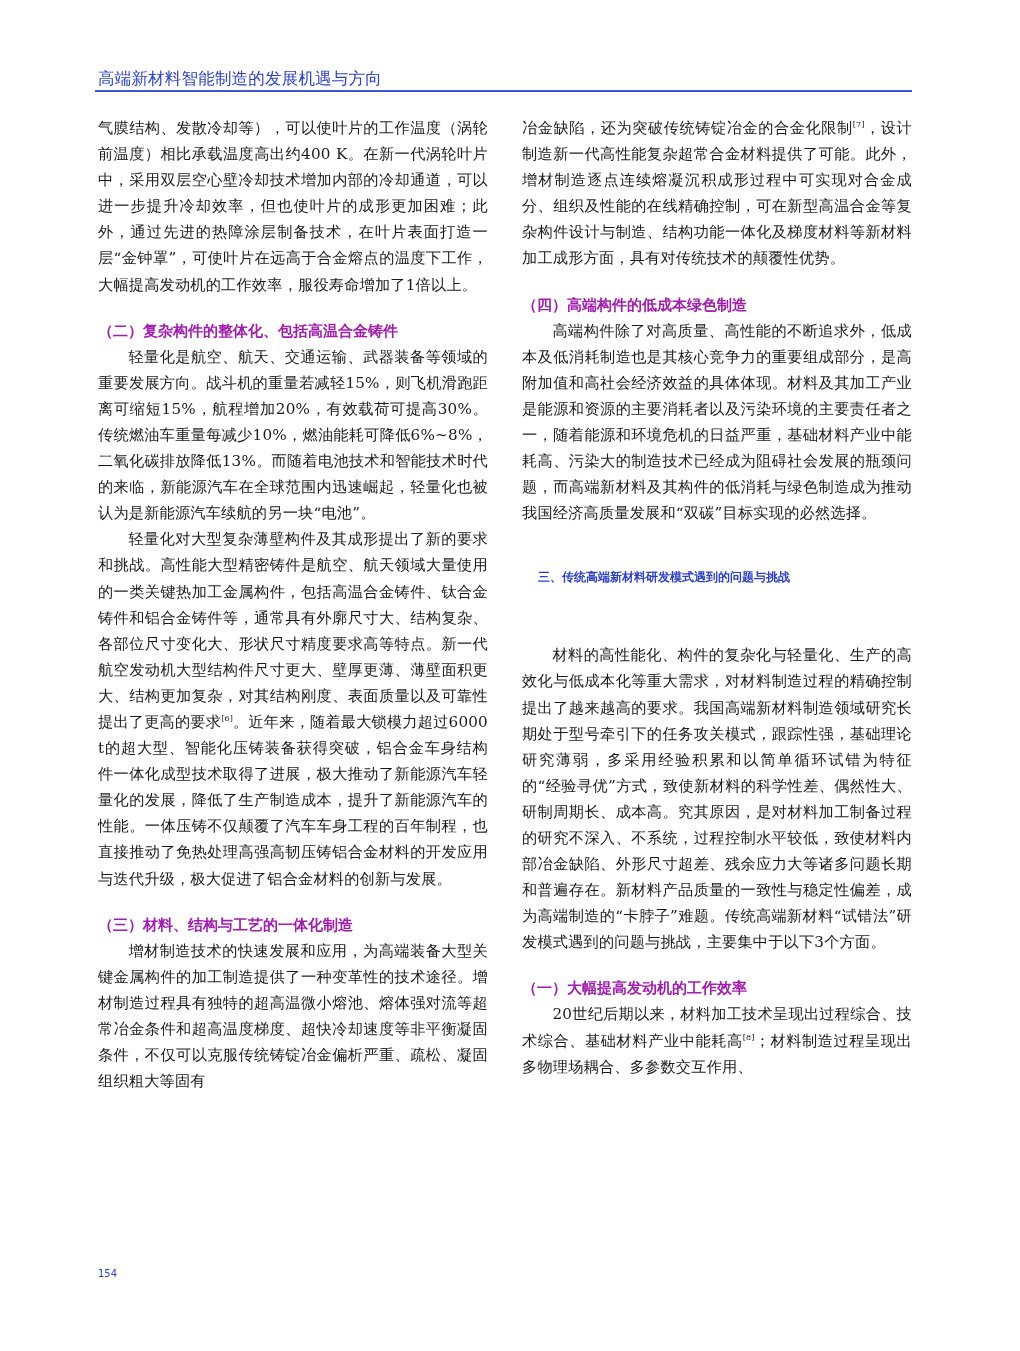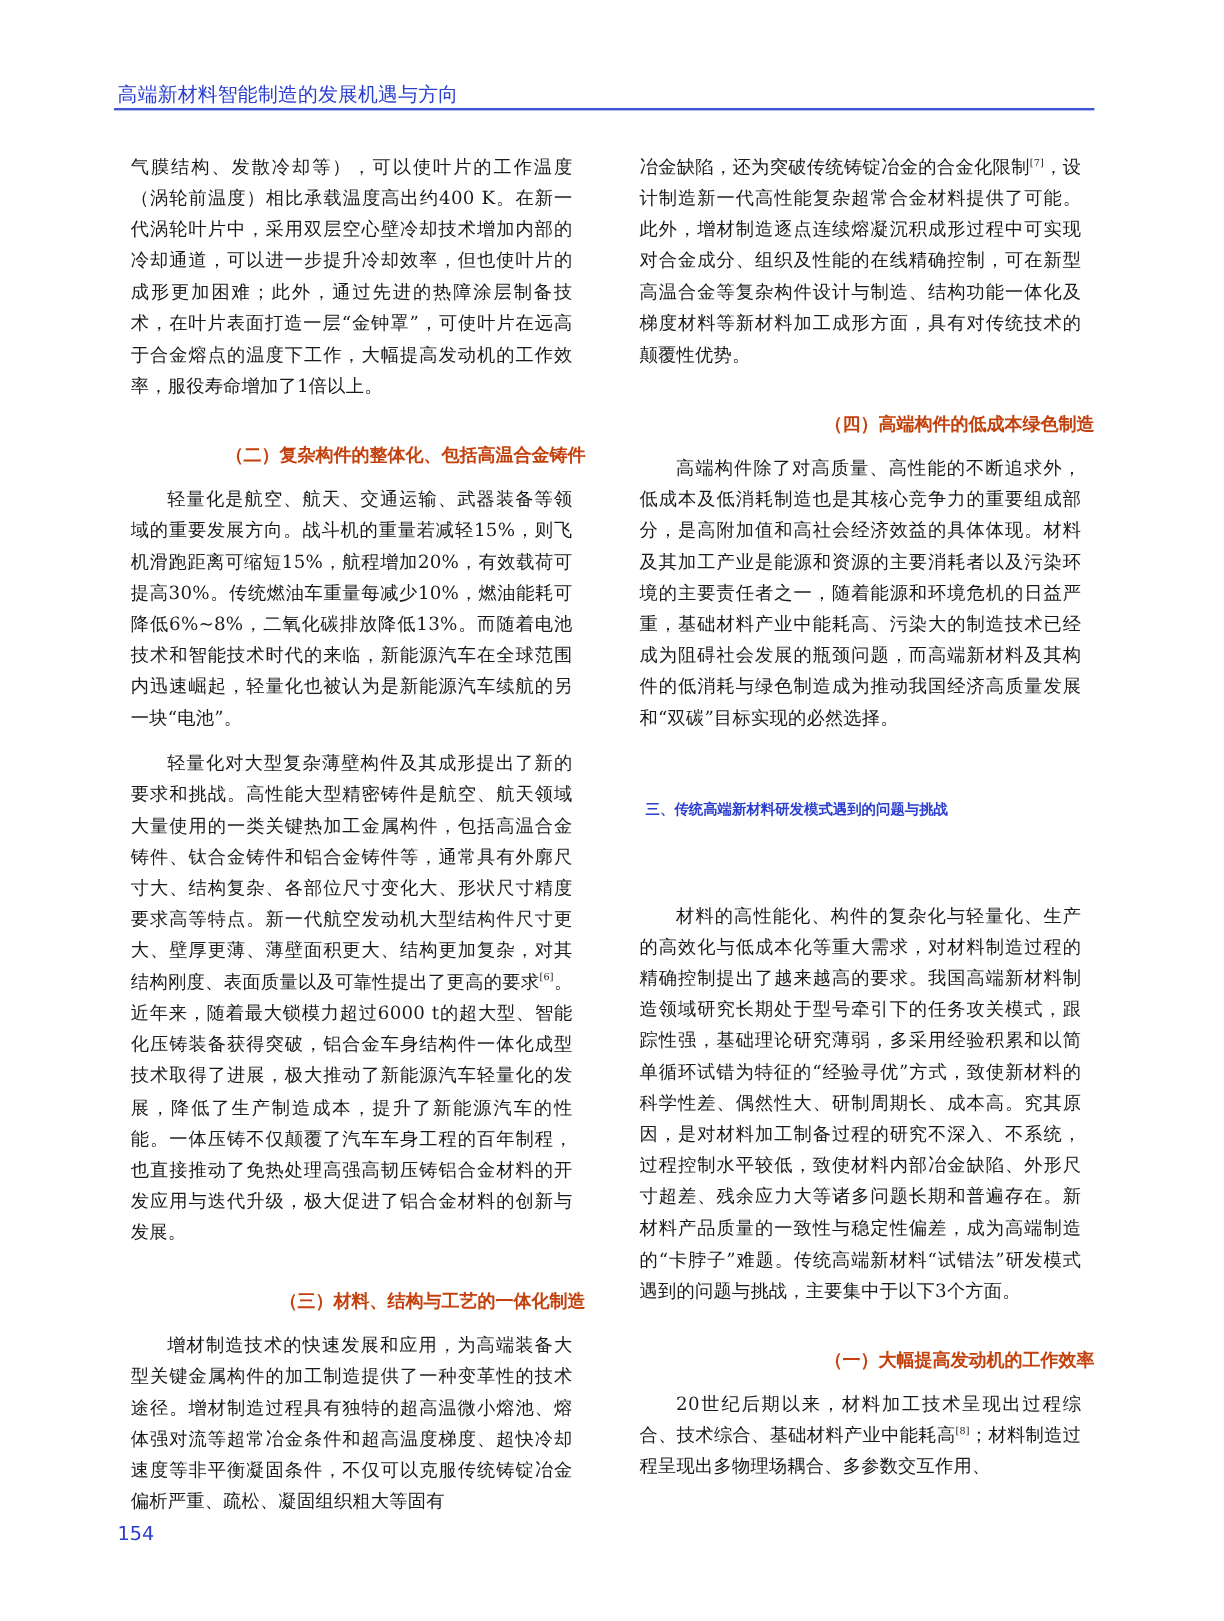--- a/index.html
+++ b/index.html
@@ -4,26 +4,26 @@
 <style>
   html, body { margin: 0; padding: 0; background: #ffffff; }
   body { width: 1020px; height: 1351px; position: relative; overflow: hidden;
          font-family: "DejaVu Serif", "Liberation Serif", serif; color: #1a1a1a; }
   .running-header { position: absolute; left: 98px; top: 68px; font-family: Liberation Mono, monospace;
          font-size: 16.5px; color: #2b3fcf; letter-spacing: 0.2px; white-space: nowrap; }
   .rule { position: absolute; left: 95px; top: 90px; width: 817px; height: 1.5px; background: #3f55d6; }
   .col { position: absolute; top: 115px; width: 390px; }
   .col-left { left: 98px; }
   .col-right { left: 522px; }
-  p.para { margin: 11px; font-size: 15.2px; line-height: 26.1px; text-align: justify; text-align-last: left; letter-spacing: 0.2px; }
+  p.para { margin: 0; font-size: 15.2px; line-height: 26.1px; text-align: justify; text-align-last: left; letter-spacing: 0.2px; }
   p.para.indent { text-indent: 2em; }
-  .sub-h { font-family: "DejaVu Sans", "Liberation Sans", sans-serif; font-size: 15px; color: #c2410c; line-height: 26px; margin: 0; white-space: nowrap; text-align: right; }
+  .sub-h { font-family: "DejaVu Sans", "Liberation Sans", sans-serif; font-size: 15px; color: #a21caf; line-height: 26px; margin: 0; white-space: nowrap; }
   .sec-h { font-family: Liberation Sans, sans-serif; font-size: 12px; color: #2b3fcf; line-height: 30px; margin: 16px; padding-left: 2.1em; text-indent: -2.1em; }
   sup { font-size: 8px; vertical-align: super; line-height: 0; }
-  .page-number { position: absolute; left: 98px; top: 1268px; font-family: "DejaVu Sans", "Liberation Sans", sans-serif; font-size: 16px; color: #2b3fcf; }
+  .page-number { position: absolute; left: 98px; top: 1268px; font-family: "DejaVu Sans", "Liberation Sans", sans-serif; font-size: 10px; color: #2b3fcf; }
   .gap-m { height: 20px; }
   .gap-l { height: 34px; }
 </style>
 </head>
 <body>
 
 <div class="running-header">高端新材料智能制造的发展机遇与方向</div>
 <div class="rule"></div>
 
 <div class="col col-left">

